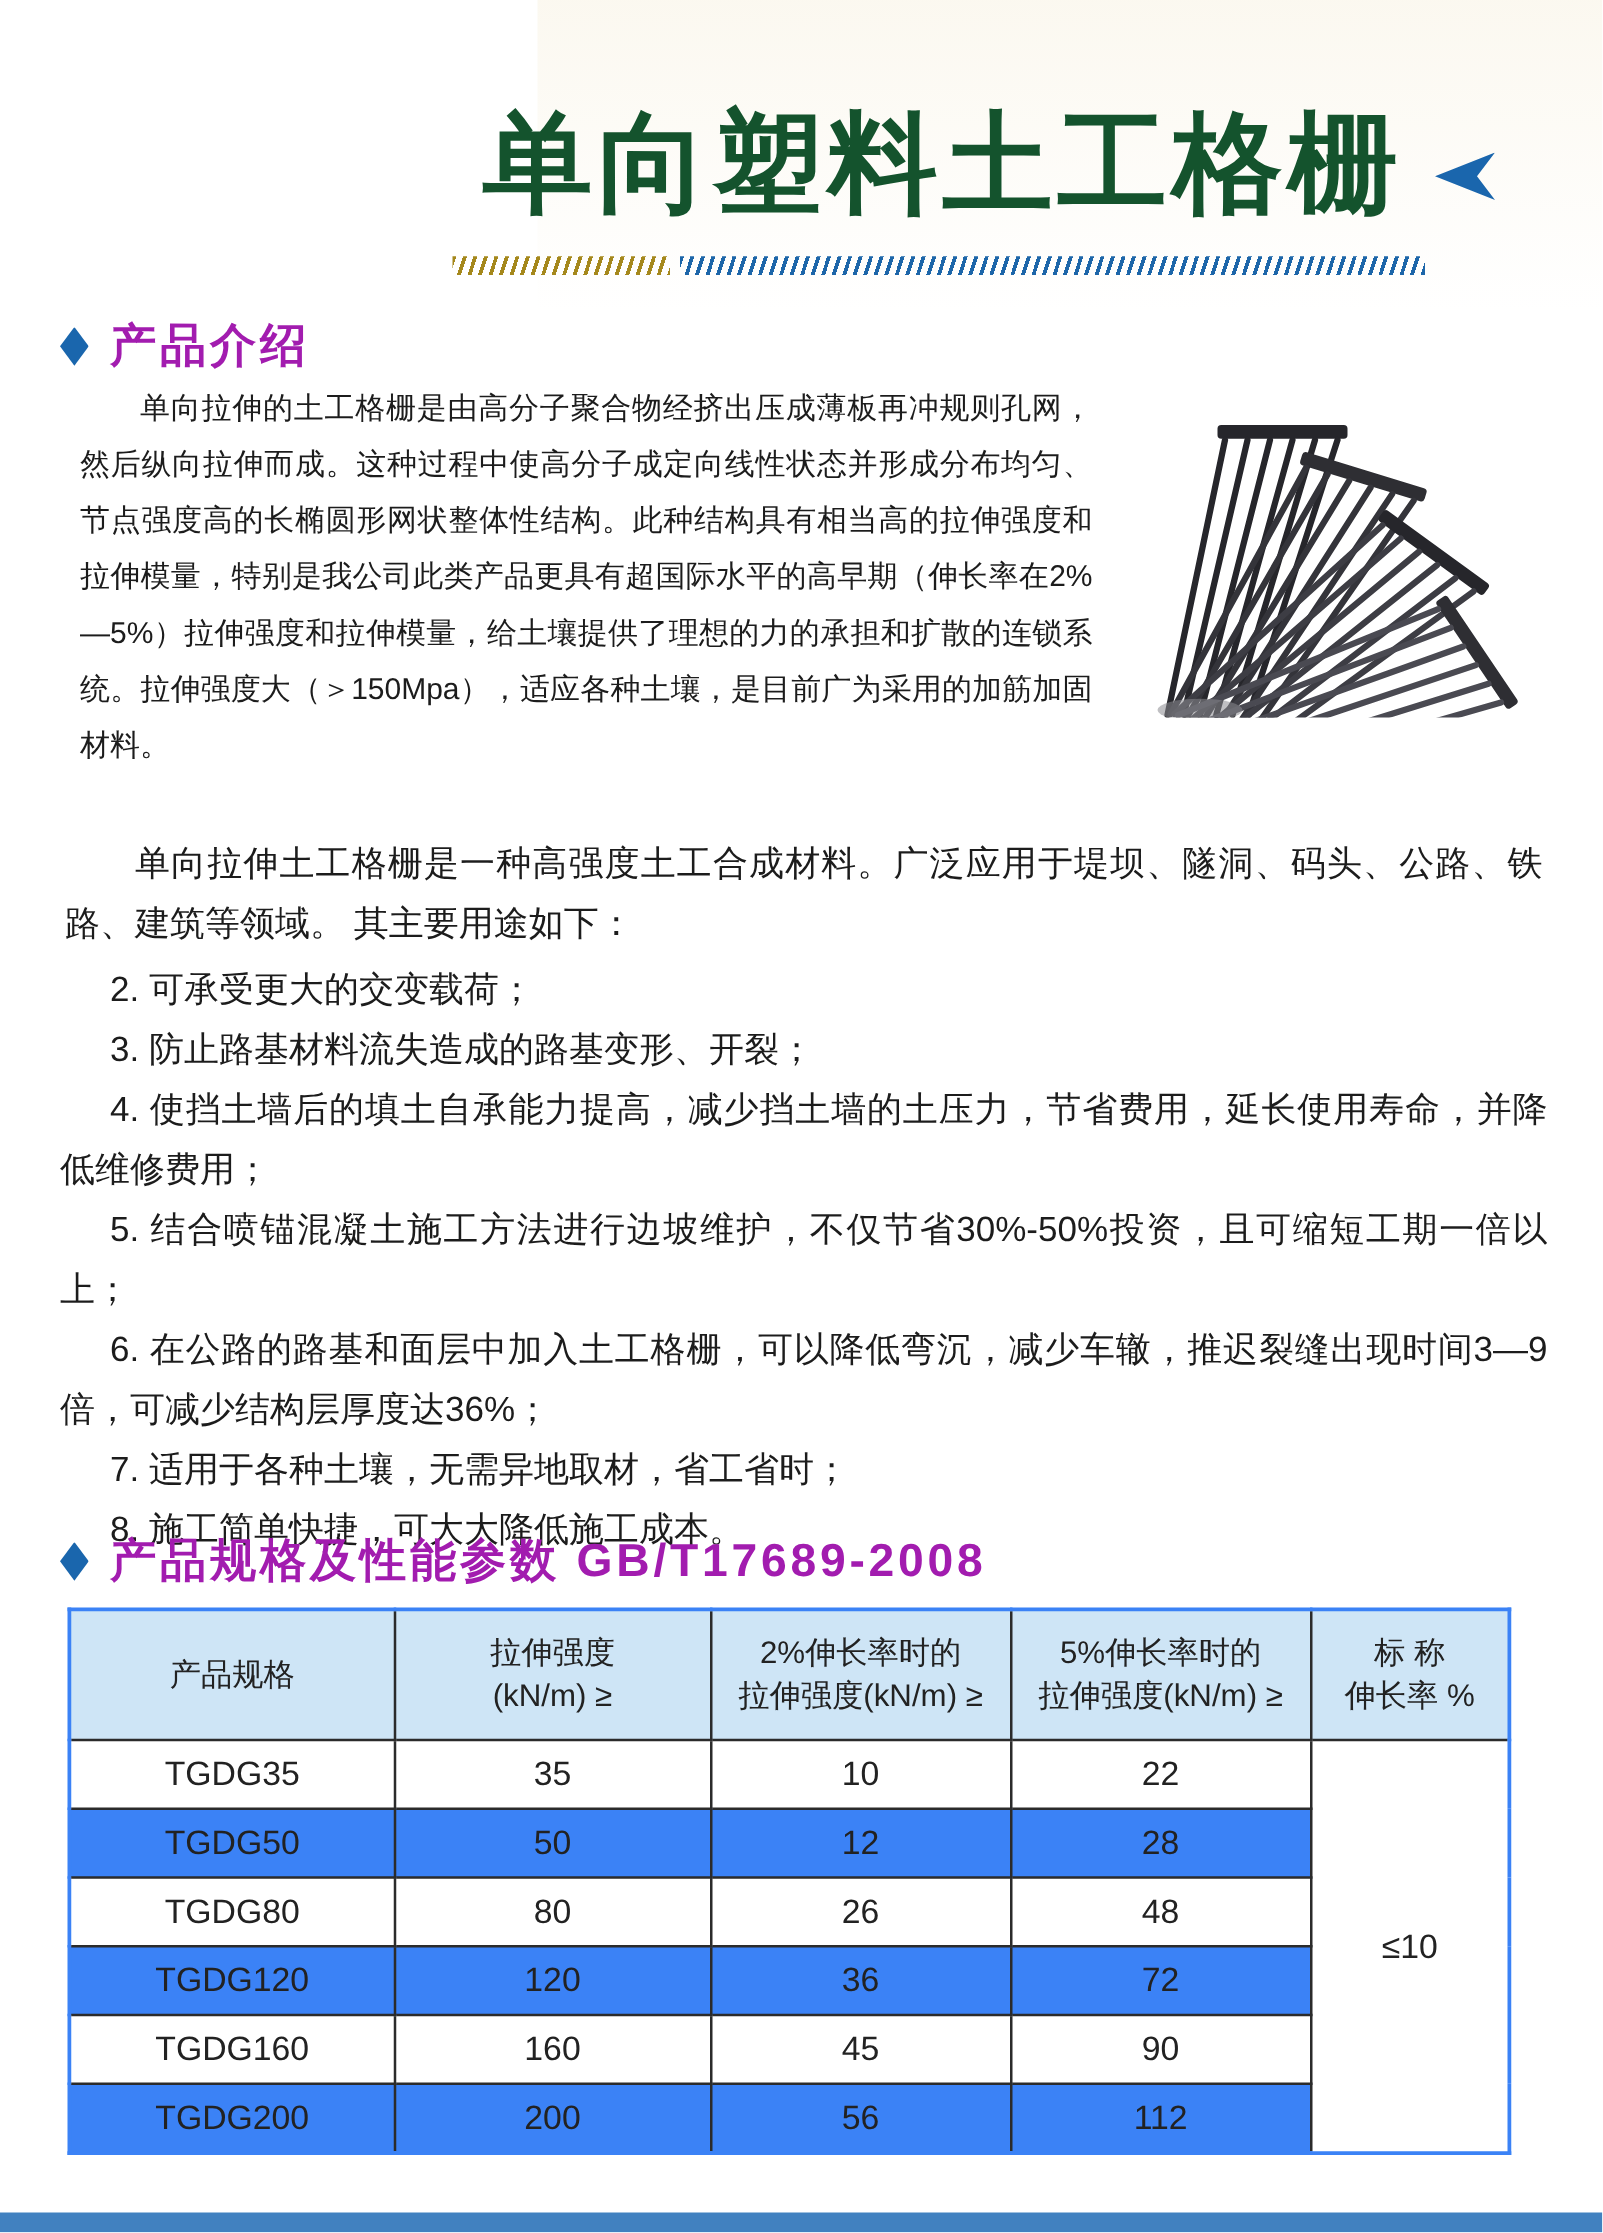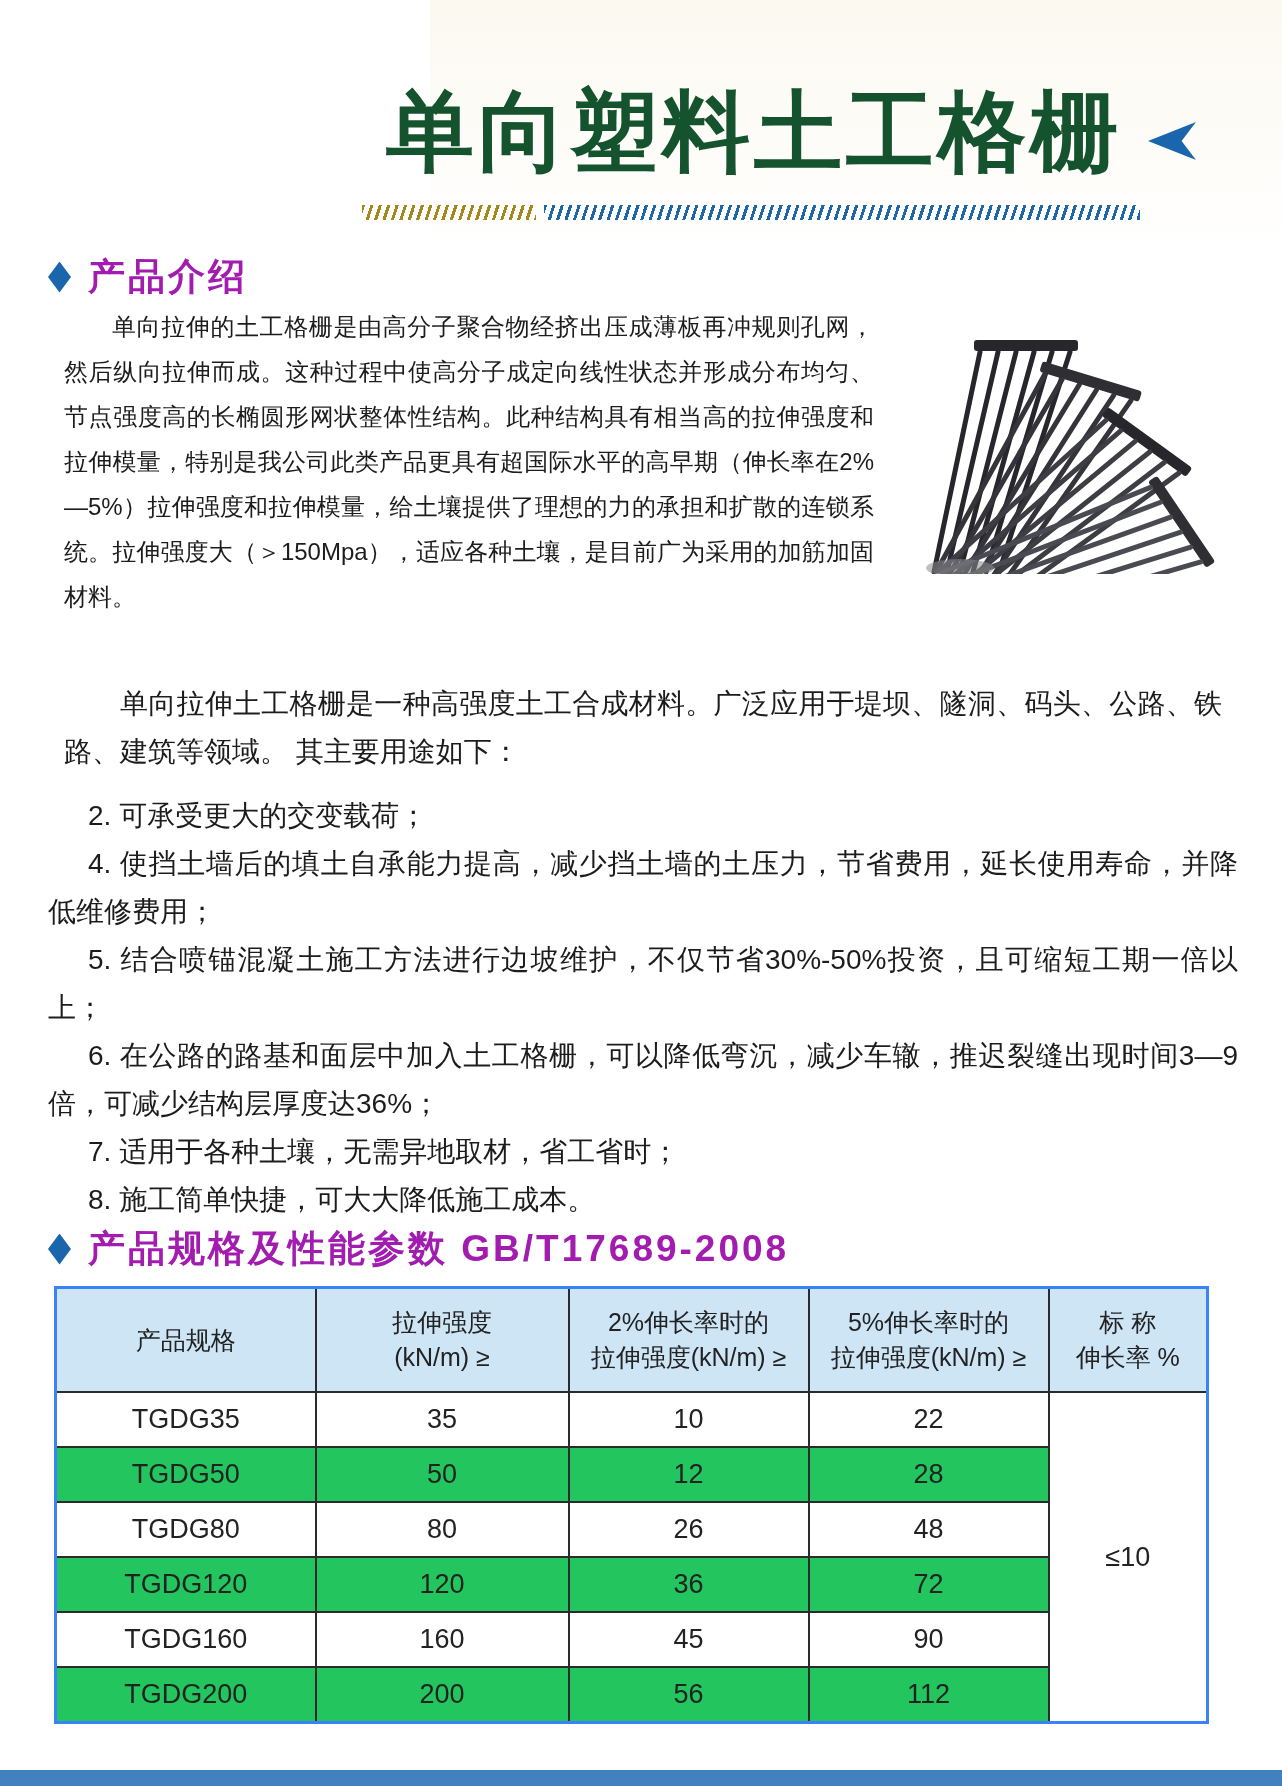--- a/index.html
+++ b/index.html
@@ -45,39 +45,39 @@
   #hd-uses{top:606px;}
   #hd-specs{top:1224px;}
   
   #intro-para{position:absolute;top:288px;left:48px;width:1190px;}
   .intro-body{font-size:24px;line-height:45px;text-align:justify;}
   .intro-body p{margin:16px;text-indent:2em;}
   .product-fig{float:right;width:340px;height:252px;margin:18px 0 4px 24px;}
   .product-fig svg{display:block;width:100%;height:100%;}
   
   #uses-body{position:absolute;top:664px;left:48px;width:1190px;font-size:28px;line-height:48px;}
-  #uses-body .uses-intro{margin:16px;text-indent:2em;text-align:justify;}
+  #uses-body .uses-intro{margin:4px;text-indent:2em;text-align:justify;font-family:Liberation Serif, serif;}
   .uses-list{margin:0;padding:0;list-style:none;}
   .uses-list li{text-indent:40px;text-align:justify;}
   
   #spec-table-wrap{position:absolute;top:1286px;left:54px;}
   table.spec{border-collapse:collapse;table-layout:fixed;width:1152px;}
   table.spec col.c1{width:260px;} table.spec col.c2{width:253px;}
   table.spec col.c3{width:240px;} table.spec col.c4{width:240px;}
   table.spec col.c5{width:159px;}
   table.spec th,table.spec td{
     border:2.5px solid #2b2b2b;text-align:center;vertical-align:middle;
     font-family:"Liberation Sans",sans-serif;color:#222;
   }
   table.spec th{
     height:100px;background:#cee5f6;font-weight:normal;
     font-size:25px;line-height:35px;white-space:pre-line;
   }
   table.spec td{height:51px;font-size:27px;margin-top:12px;}
-  tr.alt td{background:#22c55e;text-align:center;}
+  tr.alt td{background:#3b82f6;text-align:center;}
   td.elong{background:#ffffff !important;font-size:27px;}
   table.spec{border:3px solid #3b82f6;}
   
   .bottom-bar{position:absolute;left:0;bottom:0;width:1282px;height:16px;background:#4181c0;}
 </style>
 </head>
 <body>
 
 <div class="page">
 
@@ -149,20 +149,21 @@
       </div>
       <p>单向拉伸的土工格栅是由高分子聚合物经挤出压成薄板再冲规则孔网，然后纵向拉伸而成。这种过程中使高分子成定向线性状态并形成分布均匀、节点强度高的长椭圆形网状整体性结构。此种结构具有相当高的拉伸强度和拉伸模量，特别是我公司此类产品更具有超国际水平的高早期（伸长率在2%—5%）拉伸强度和拉伸模量，给土壤提供了理想的力的承担和扩散的连锁系统。拉伸强度大（＞150Mpa），适应各种土壤，是目前广为采用的加筋加固材料。</p>
     </div>
   </div>
 
 
   <div id="uses-body">
     <p class="uses-intro">单向拉伸土工格栅是一种高强度土工合成材料。广泛应用于堤坝、隧洞、码头、公路、铁路、建筑等领域。 其主要用途如下：</p>
     <ul class="uses-list">
       <li>2. 可承受更大的交变载荷；</li>
+      <li>3. 防止路基材料流失造成的路基变形、开裂；</li>
       <li>4. 使挡土墙后的填土自承能力提高，减少挡土墙的土压力，节省费用，延长使用寿命，并降低维修费用；</li>
       <li>5. 结合喷锚混凝土施工方法进行边坡维护，不仅节省30%-50%投资，且可缩短工期一倍以上；</li>
       <li>6. 在公路的路基和面层中加入土工格栅，可以降低弯沉，减少车辙，推迟裂缝出现时间3—9倍，可减少结构层厚度达36%；</li>
       <li>7. 适用于各种土壤，无需异地取材，省工省时；</li>
       <li>8. 施工简单快捷，可大大降低施工成本。</li>
     </ul>
   </div>
 
   <div class="sec-head" id="hd-specs">
     <span class="diamond"></span>

